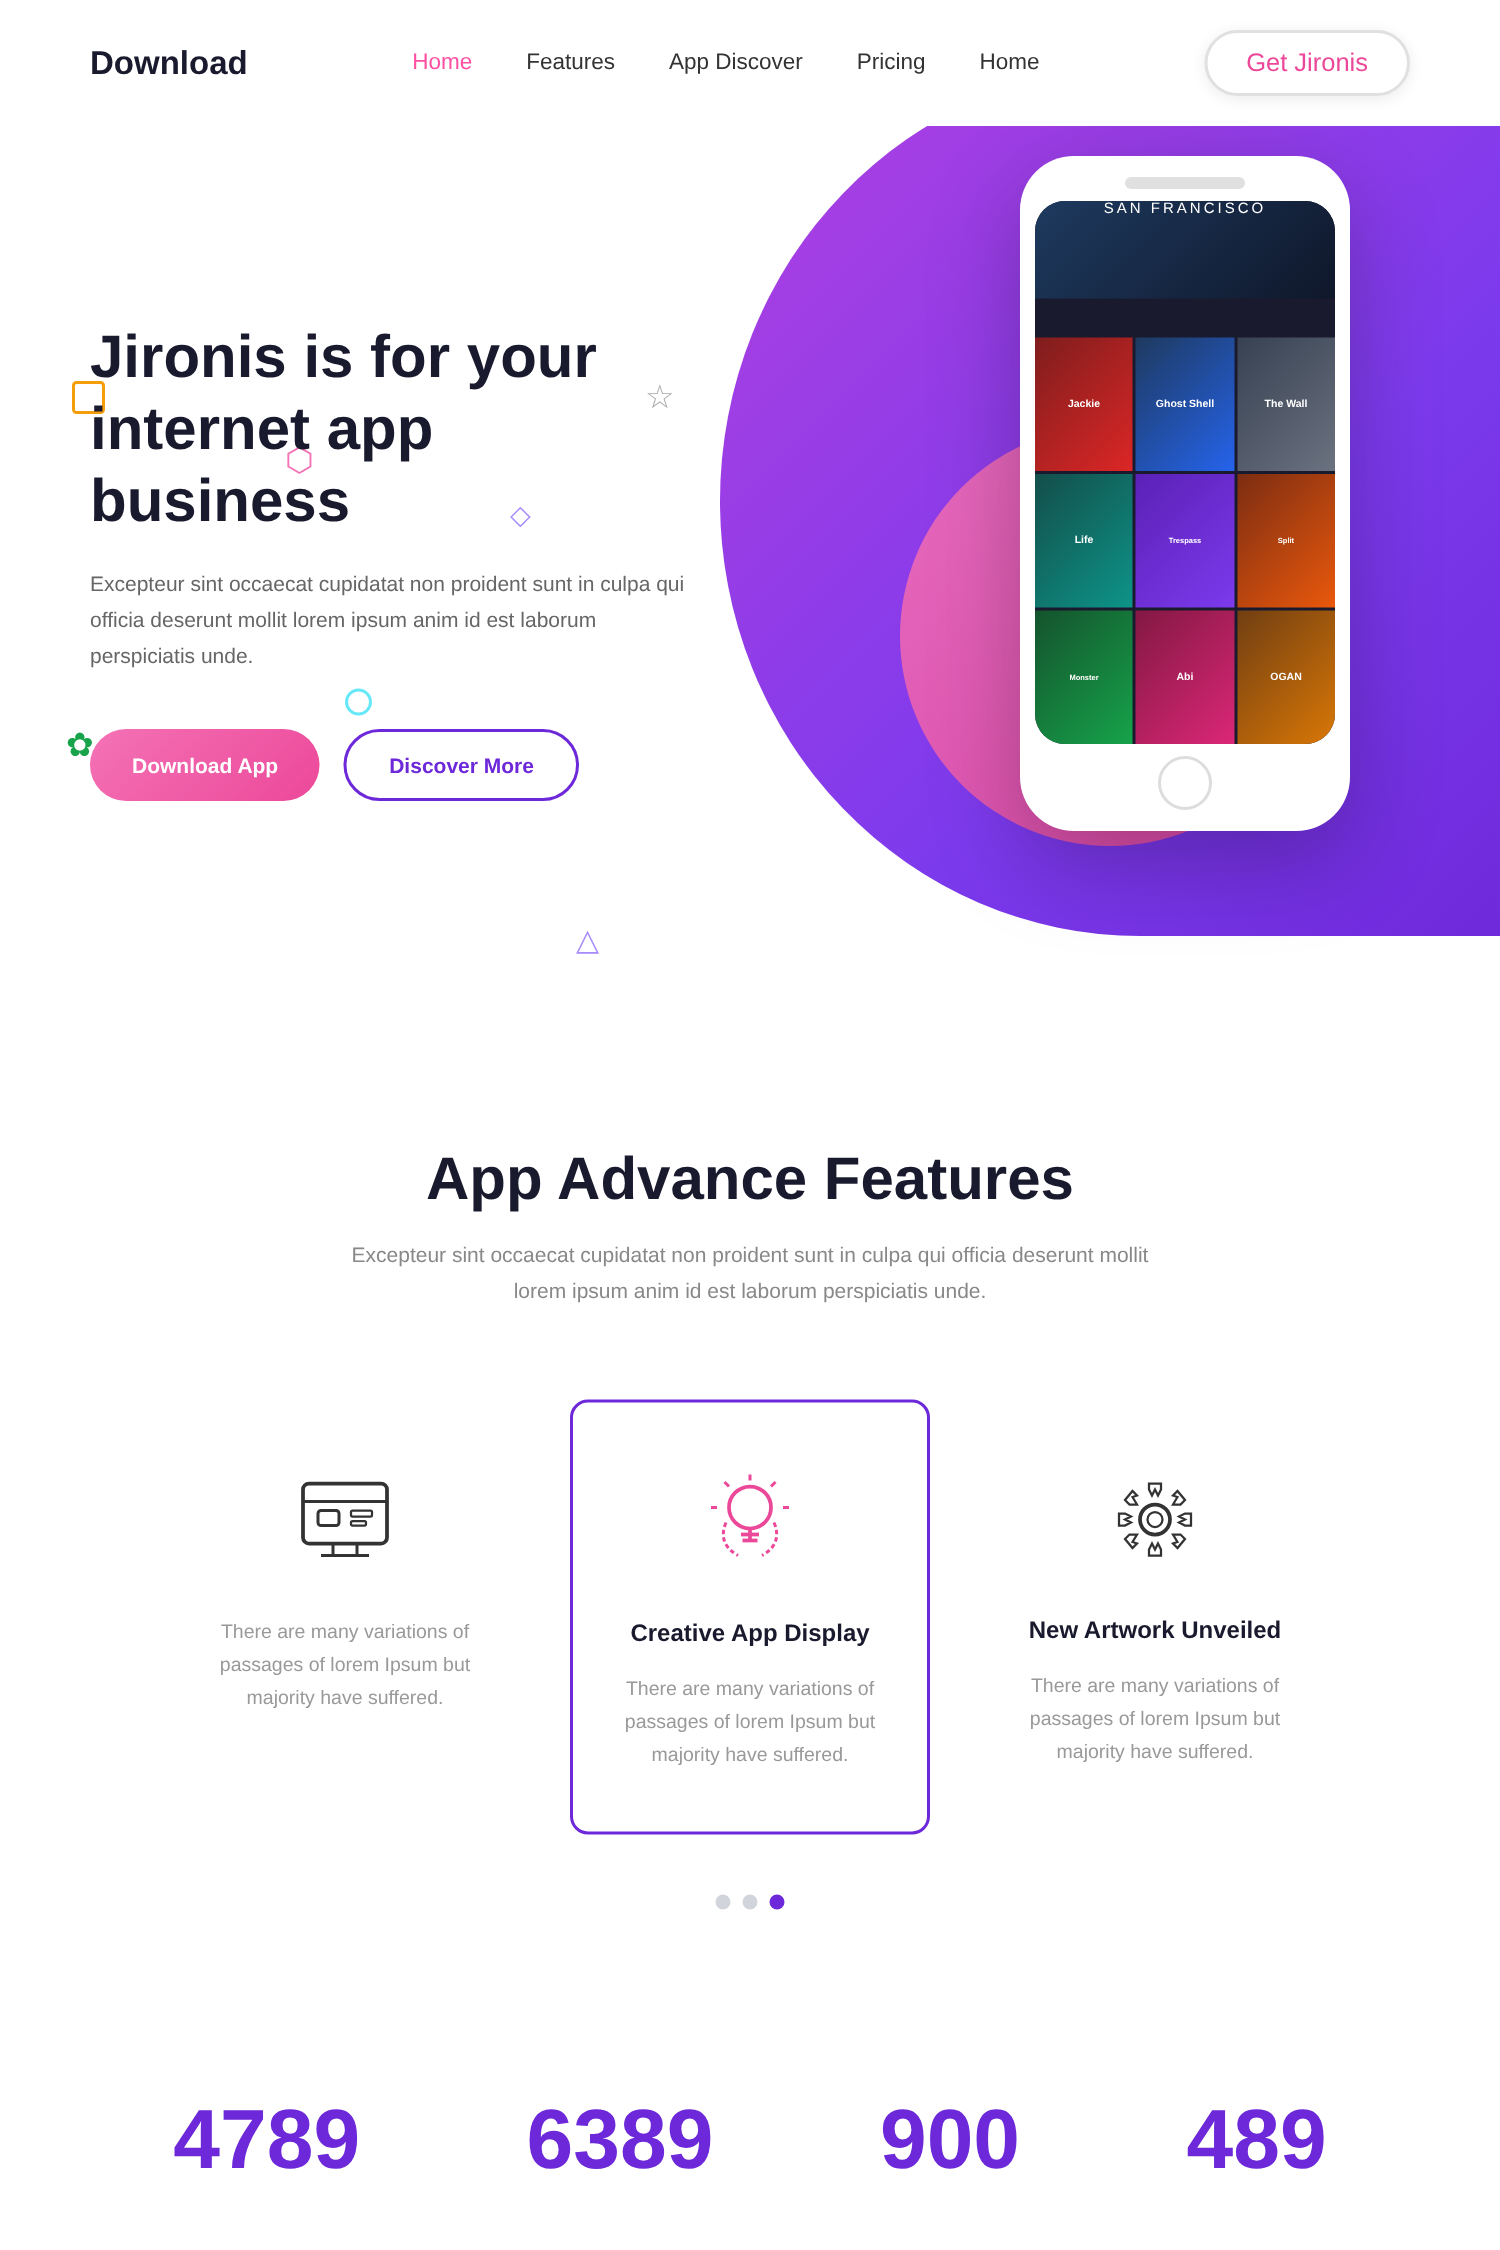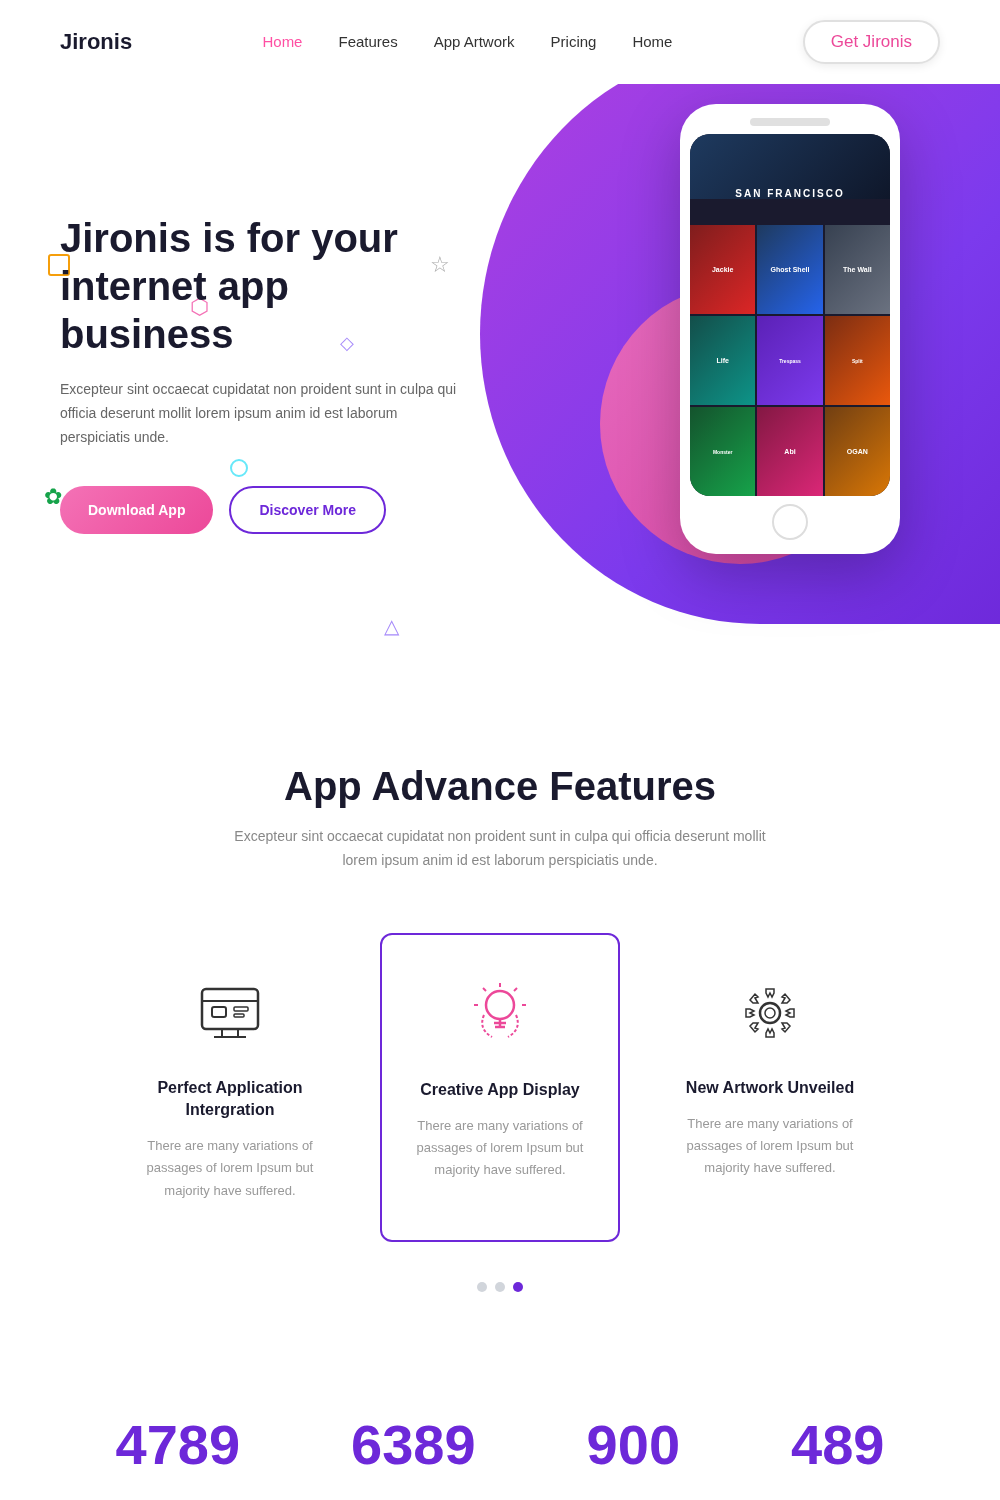--- a/index.html
+++ b/index.html
@@ -285,25 +285,25 @@
       text-align: center;
     }
 
     
     svg { overflow: visible; }
   </style>
 </head>
 <body>
 
 <nav class="navbar">
-  <div class="logo">Jironis</div>
+  <div class="logo">Download</div>
   <ul class="nav-links">
     <li><a href="#" class="active">Home</a></li>
     <li><a href="#">Features</a></li>
-    <li><a href="#">App Artwork</a></li>
+    <li><a href="#">App Discover</a></li>
     <li><a href="#">Pricing</a></li>
     <li><a href="#">Home</a></li>
   </ul>
   <button class="btn-get">Get Jironis</button>
 </nav>
 
 <section class="hero">
   <div class="hero-bg"></div>
   <div class="hero-bg-pink"></div>
 
@@ -322,21 +322,21 @@
       <button class="btn-download">Download App</button>
       <button class="btn-discover">Discover More</button>
     </div>
   </div>
 
   <div class="phone-container">
     <div class="phone-mockup">
       <div class="phone-notch"></div>
       <div class="phone-screen">
 
-        <div class="movie-thumb" style="grid-column:1/-1;height:65px;background:linear-gradient(135deg,#1e3a5f,#0f172a);font-size:10px;font-weight:bold;letter-spacing:2px;color:#fff;display:flex;align-items:flex-end;justify-content:center;">
+        <div class="movie-thumb" style="grid-column:1/-1;height:65px;background:linear-gradient(135deg,#1e3a5f,#0f172a);font-size:10px;font-weight:normal;letter-spacing:2px;color:#fff;display:flex;align-items:flex-start;justify-content:center;">
           <span>SAN FRANCISCO</span>
         </div>
 
         <div class="movie-thumb red">
             <span class="movie-title-label">Jackie</span>
           </div>
         <div class="movie-thumb blue">
             <span class="movie-title-label">Ghost Shell</span>
           </div>
         <div class="movie-thumb gray">
@@ -378,21 +378,20 @@
           <rect x="8" y="12" width="56" height="40" rx="4" stroke="#333" stroke-width="2.5" fill="none"></rect>
           <line x1="8" y1="24" x2="64" y2="24" stroke="#333" stroke-width="2"></line>
           <rect x="18" y="30" width="14" height="10" rx="2" stroke="#333" stroke-width="2" fill="none"></rect>
           <rect x="40" y="30" width="14" height="4" rx="1" stroke="#333" stroke-width="1.5" fill="none"></rect>
           <rect x="40" y="37" width="10" height="3" rx="1" stroke="#333" stroke-width="1.5" fill="none"></rect>
           <line x1="28" y1="52" x2="28" y2="60" stroke="#333" stroke-width="2"></line>
           <line x1="44" y1="52" x2="44" y2="60" stroke="#333" stroke-width="2"></line>
           <line x1="20" y1="60" x2="52" y2="60" stroke="#333" stroke-width="2"></line>
         </svg>
       </div>
-      <div class="feature-name">Perfect Application Intergration</div>
       <p class="feature-text">There are many variations of passages of lorem Ipsum but majority have suffered.</p>
     </div>
 
     <div class="feature-card active">
       <div class="feature-icon">
         <svg width="72" height="72" viewBox="0 0 72 72" fill="none">
 
           <circle cx="36" cy="26" r="14" stroke="#ec4899" stroke-width="2.5" fill="none"></circle>
           <line x1="36" y1="40" x2="36" y2="48" stroke="#ec4899" stroke-width="2.5"></line>
           <line x1="30" y1="44" x2="42" y2="44" stroke="#ec4899" stroke-width="2.5"></line>

